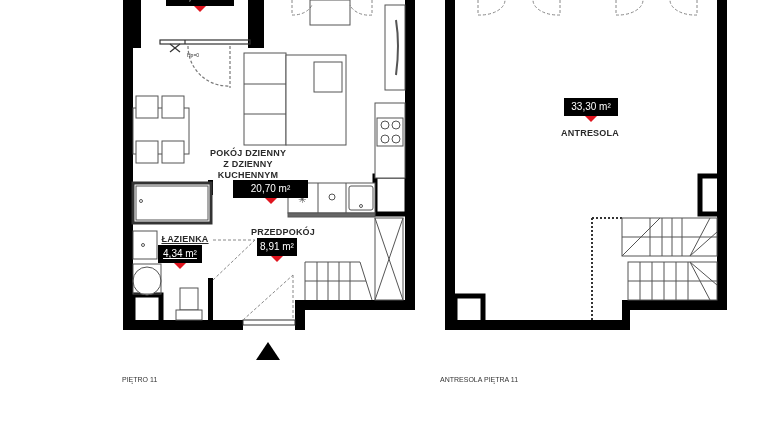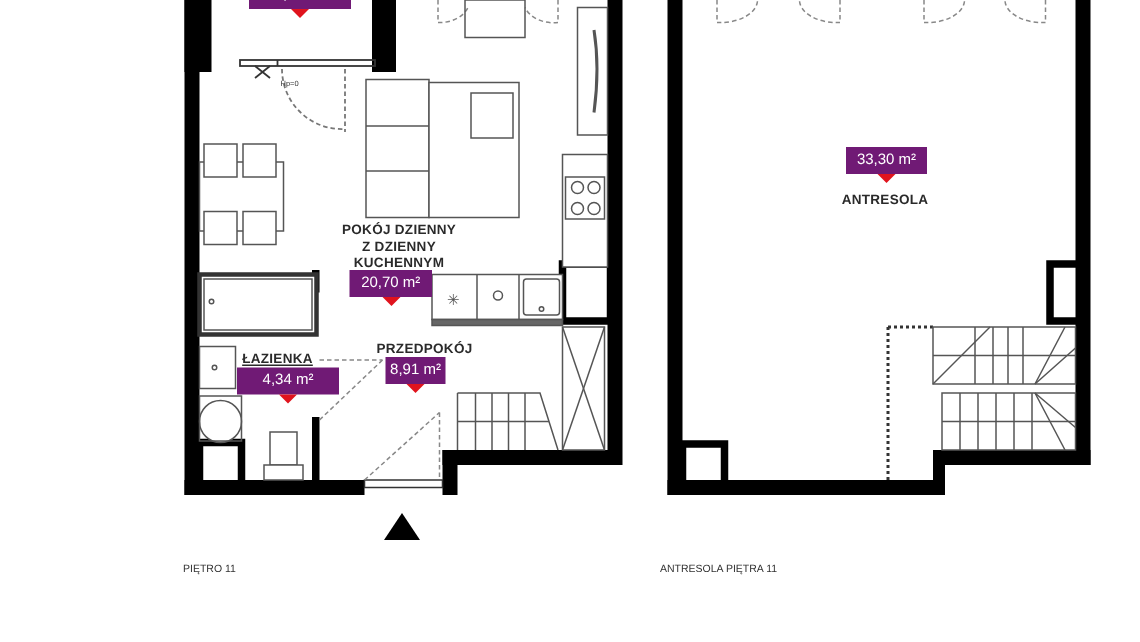--- a/index.html
+++ b/index.html
@@ -1,19 +1,19 @@
 <!DOCTYPE html>
 <html><head>
 <meta charset="utf-8">
 <style>
   html, body { margin:0; padding:0; background:#ffffff; }
   body { width:760px; height:428px; position:relative; overflow:hidden; font-family:"Liberation Sans", sans-serif; }
   svg.plan { position:absolute; left:0; top:0; }
   .room-label { position:absolute; text-align:center; font-family:"Liberation Sans", sans-serif; font-size:9px; font-weight:bold; color:#2a2a2a; line-height:11px; letter-spacing:0.2px; white-space:nowrap; }
-  .area-badge { position:absolute; background:#701a75; color:#ffffff; font-family:"Liberation Sans", sans-serif; font-size:10px; text-align:center; line-height:18px; height:18px; }
+  .area-badge { position:absolute; background:#000000; color:#ffffff; font-family:"Liberation Sans", sans-serif; font-size:10px; text-align:center; line-height:18px; height:18px; }
   .area-badge::after { content:""; position:absolute; left:50%; bottom:-6px; margin-left:-6px; border-left:6px solid transparent; border-right:6px solid transparent; border-top:6px solid #e0141e; }
   .floor-caption { position:absolute; font-family:"Liberation Sans", sans-serif; font-size:7px; color:#333; white-space:nowrap; }
 </style>
 </head>
 <body>
 
 <svg class="plan" width="760" height="428" viewBox="0 0 760 428">
 
   <g fill="#000">
 
@@ -174,29 +174,29 @@
     <line x1="688" y1="262" x2="688" y2="300"></line>
     <line x1="690" y1="262" x2="717" y2="285"></line>
     <line x1="690" y1="262" x2="710" y2="300"></line>
     <line x1="628" y1="281" x2="717" y2="281"></line>
     <line x1="622" y1="237" x2="717" y2="237"></line>
   </g>
 </svg>
 
 <div class="area-badge" style="left:166px; top:-12px; width:68px;">2,80 m²</div>
 
-<div class="room-label" style="left:228px; top:148px; width:76px;">
+<div class="room-label" style="left:210px; top:148px; width:76px;">
   <div>POKÓJ DZIENNY</div>
   <div>Z DZIENNY</div>
   <div>KUCHENNYM</div>
 </div>
-<div class="area-badge" style="left:233px; top:180px; width:55px;">20,70 m²</div>
+<div class="area-badge" style="left:233px; top:180px; width:75px;">20,70 m²</div>
 
 <div class="room-label" style="left:160px; top:234px; width:50px;text-decoration:underline;">ŁAZIENKA</div>
-<div class="area-badge" style="left:158px; top:245px; width:68px;">4,34 m²</div>
+<div class="area-badge" style="left:158px; top:245px; width:44px;text-decoration:underline;">4,34 m²</div>
 
 <div class="room-label" style="left:251px; top:227px; width:64px;">PRZEDPOKÓJ</div>
 <div class="area-badge" style="left:257px; top:238px; width:40px;">8,91 m²</div>
 
 <div class="room-label" style="left:560px; top:88px; width:60px;margin-top:40px;">ANTRESOLA</div>
 <div class="area-badge" style="left:564px; top:98px; width:54px;">33,30 m²</div>
 
 <div class="floor-caption" style="left:122px; top:376px;">PIĘTRO 11</div>
 <div class="floor-caption" style="left:440px; top:376px;">ANTRESOLA PIĘTRA 11</div>
 

